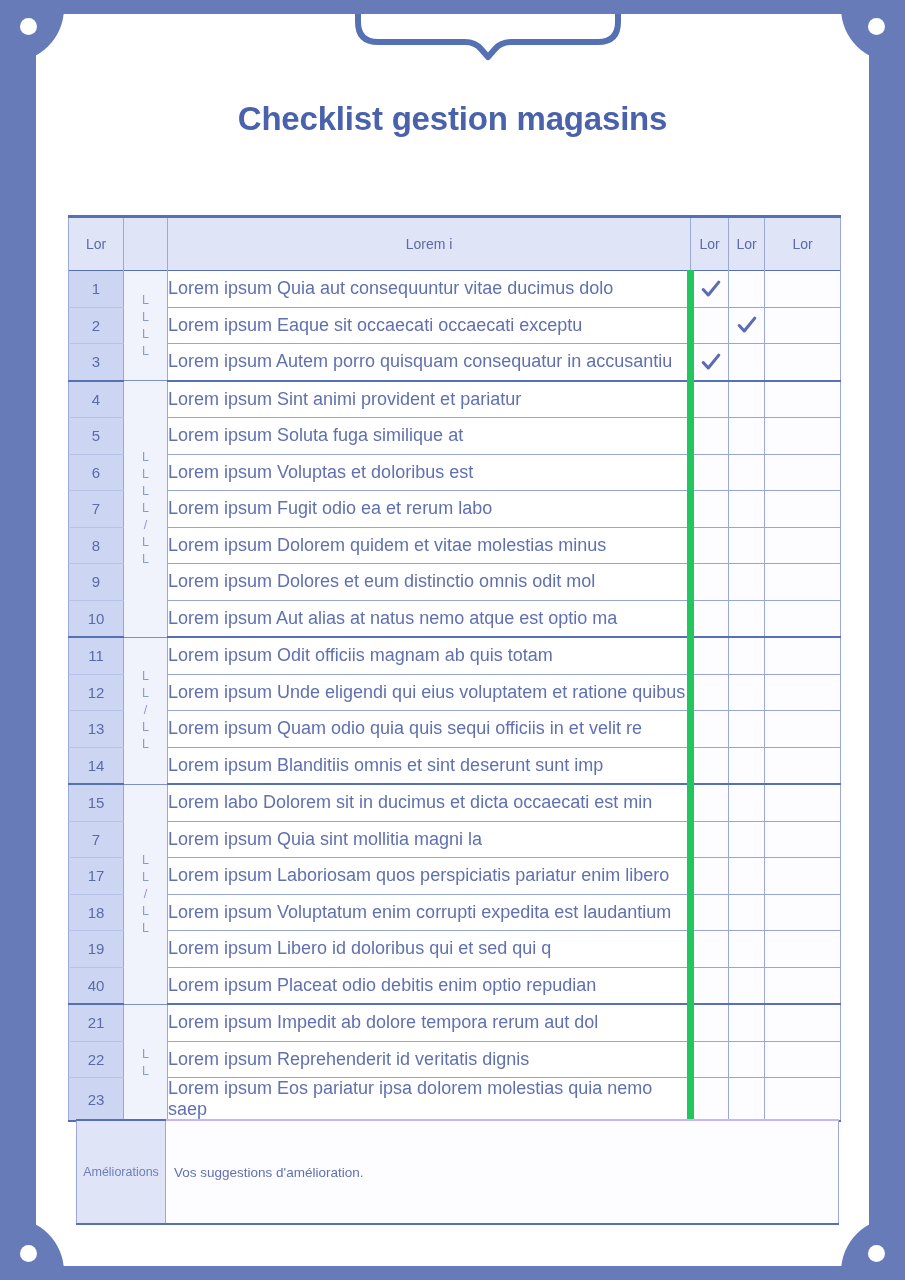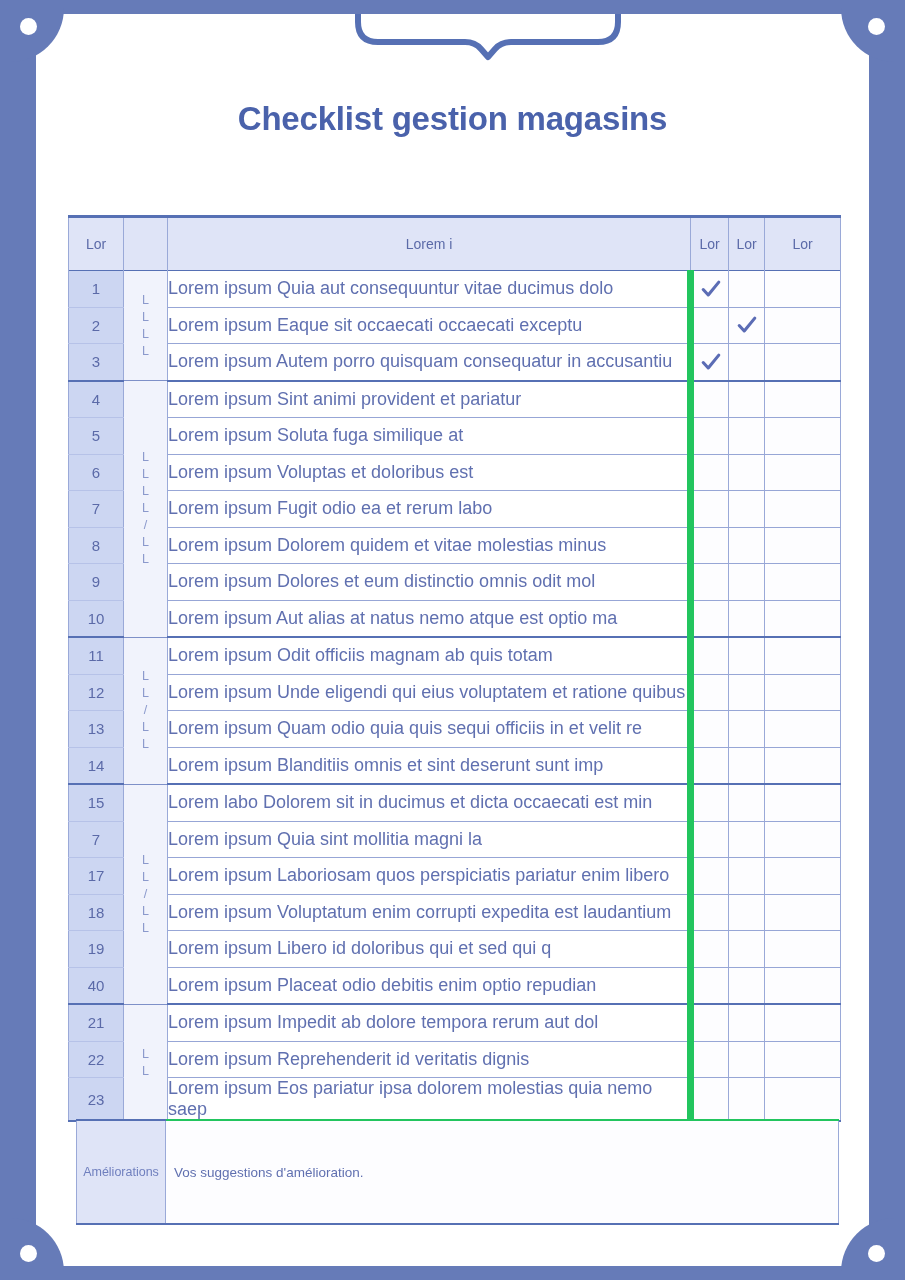--- a/index.html
+++ b/index.html
@@ -211,21 +211,21 @@
     border: 1px solid #9aa9d8;
     border-top: 2px solid #5670b4;
     border-bottom: 2px solid #5670b4;
   }
   td.f-val {
     background: #fdfdff;
     color: #6070b0;
     font-size: 13.5px;
     padding-left: 8px;
     border-right: 1px solid #9aa9d8;
-    border-top: 2px solid #22c55e;
+    border-top: 2px solid #c4b5fd;
     border-bottom: 2px solid #5670b4;
   }
 </style>
 </head>
 <body>
 
 <div class="frame">
 
   <div class="sheet"></div>
 

